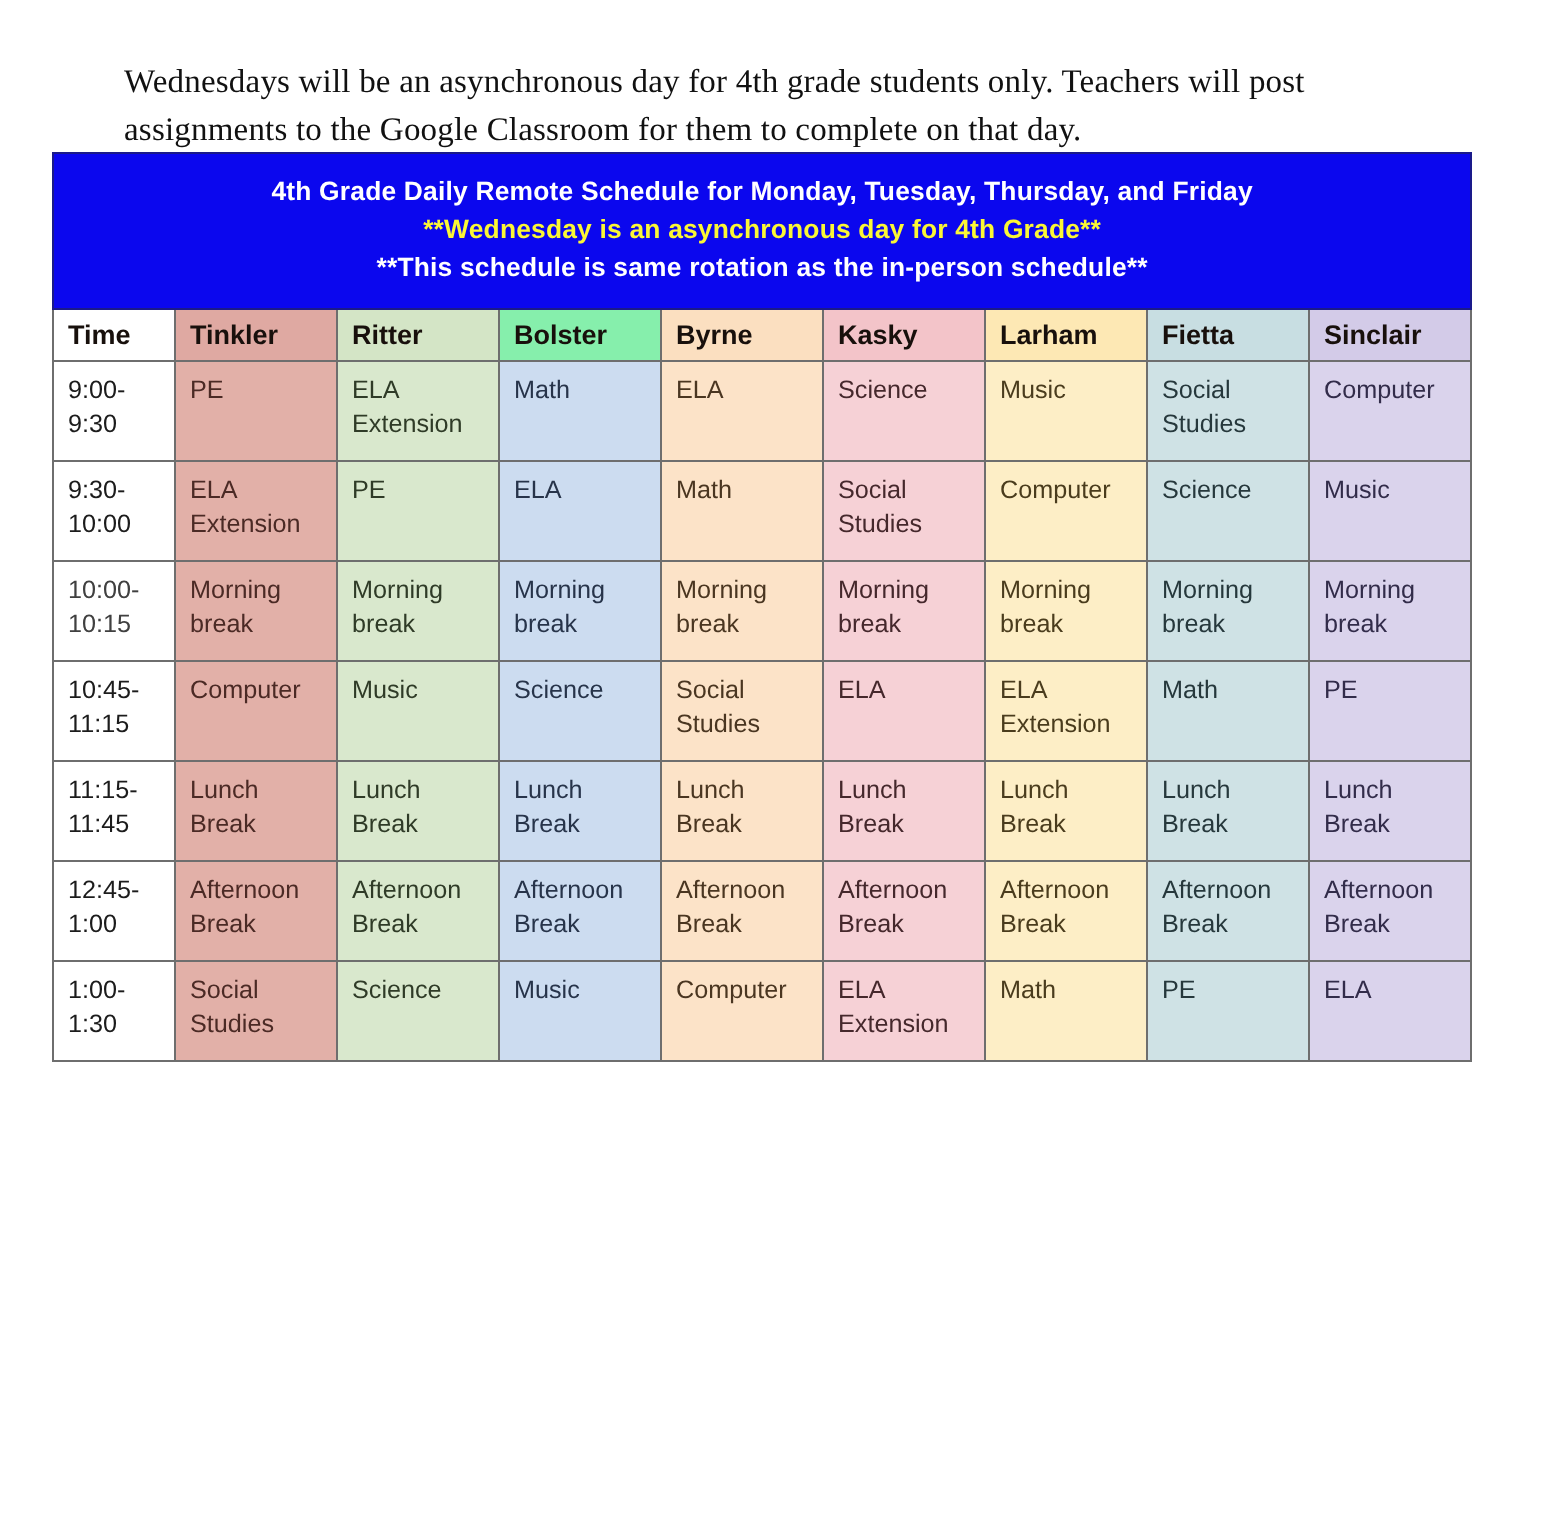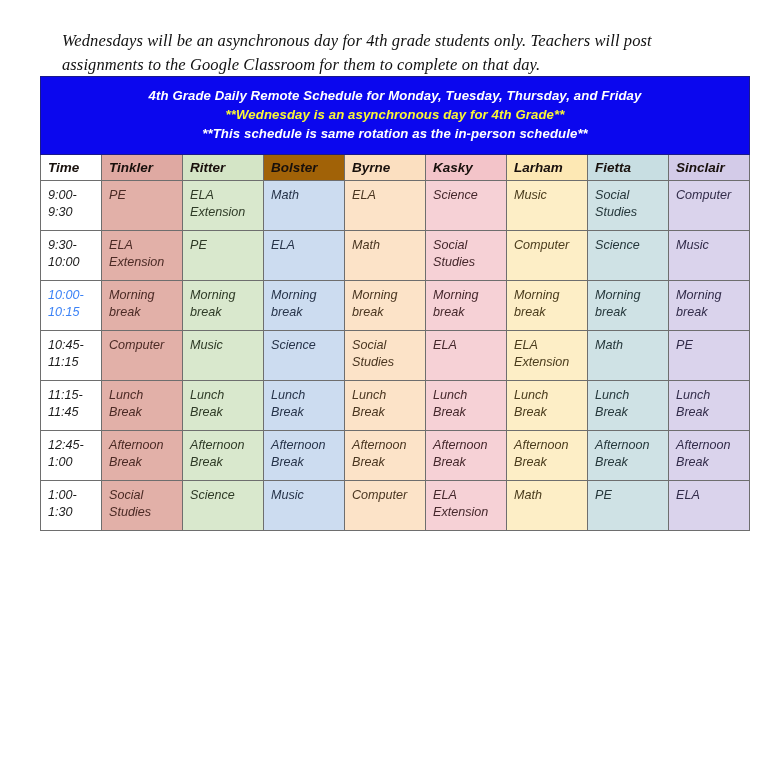--- a/index.html
+++ b/index.html
@@ -12,41 +12,40 @@
     height: 762px;
     font-family: "Liberation Sans", sans-serif;
     overflow: hidden;
   }
   .page {
     position: relative;
     width: 781px;
     height: 762px;
     background: #ffffff;
     box-sizing: border-box;
-    font-style: italic;
   }
 
   
   .intro {
     position: absolute;
     left: 62px;
     top: 12px;
     width: 664px;
     font-family: "Liberation Serif", serif;
     font-size: 16.5px;
     line-height: 24px;
     color: #111111;
     text-align: left;
     letter-spacing: 0.1px;
   }
 
   
   .table-wrap {
     position: absolute;
-    left: 40px;
+    left: 26px;
     top: 76px;
     width: 709px;
   }
   table.sched {
     border-collapse: collapse;
     width: 709px;
     table-layout: fixed;
     border: 1px solid #2b2b2b;
   }
   table.sched td, table.sched th {
@@ -129,21 +128,21 @@
           <th class="banner" colspan="9">
             <span class="bl">4th Grade Daily Remote Schedule for Monday, Tuesday, Thursday, and Friday</span>
             <span class="bl accent">**Wednesday is an asynchronous day for 4th Grade**</span>
             <span class="bl">**This schedule is same rotation as the in-person schedule**</span>
           </th>
         </tr>
         <tr id="header-row">
             <th style="background: rgb(255, 255, 255);">Time</th>
             <th style="background: rgb(223, 169, 162);">Tinkler</th>
             <th style="background: rgb(212, 229, 198);">Ritter</th>
-            <th style="background: #a16207; margin-left: 34px;">Bolster</th>
+            <th style="background: #86efac; margin-left: 34px;">Bolster</th>
             <th style="background: rgb(251, 223, 192); margin-left: 36px;">Byrne</th>
             <th style="background: rgb(243, 196, 201);">Kasky</th>
             <th style="background: rgb(253, 232, 180);">Larham</th>
             <th style="background: rgb(200, 222, 226);">Fietta</th>
             <th style="background: rgb(211, 203, 232);">Sinclair</th>
           </tr>
       </thead>
 
       <tbody id="table-body">
           <tr>
@@ -162,21 +161,21 @@
             <td style="background: rgb(226, 176, 168); color: rgb(75, 42, 37);">ELA Extension</td>
             <td style="background: rgb(217, 232, 205); color: rgb(47, 59, 39);">PE</td>
             <td style="background: rgb(204, 220, 240); color: rgb(39, 52, 74);">ELA</td>
             <td style="background: rgb(252, 227, 200); color: rgb(74, 54, 33);">Math</td>
             <td style="background: rgb(246, 209, 214); color: rgb(69, 40, 44);">Social Studies</td>
             <td style="background: rgb(253, 238, 198); color: rgb(74, 60, 29);">Computer</td>
             <td style="background: rgb(207, 226, 229); color: rgb(38, 56, 60);">Science</td>
             <td style="background: rgb(218, 211, 236); color: rgb(50, 44, 74);">Music</td>
           </tr>
           <tr>
-            <td class="timecell" style="color: #3b82f6;">10:00-10:15</td>
+            <td class="timecell" style="color: #404040;">10:00-10:15</td>
             <td style="background: rgb(226, 176, 168); color: rgb(75, 42, 37);">Morning break</td>
             <td style="background: rgb(217, 232, 205); color: rgb(47, 59, 39);">Morning break</td>
             <td style="background: rgb(204, 220, 240); color: rgb(39, 52, 74);">Morning break</td>
             <td style="background: rgb(252, 227, 200); color: rgb(74, 54, 33);">Morning break</td>
             <td style="background: rgb(246, 209, 214); color: rgb(69, 40, 44);">Morning break</td>
             <td style="background: rgb(253, 238, 198); color: rgb(74, 60, 29);">Morning break</td>
             <td style="background: rgb(207, 226, 229); color: rgb(38, 56, 60);">Morning break</td>
             <td style="background: rgb(218, 211, 236); color: rgb(50, 44, 74);">Morning break</td>
           </tr>
           <tr>

